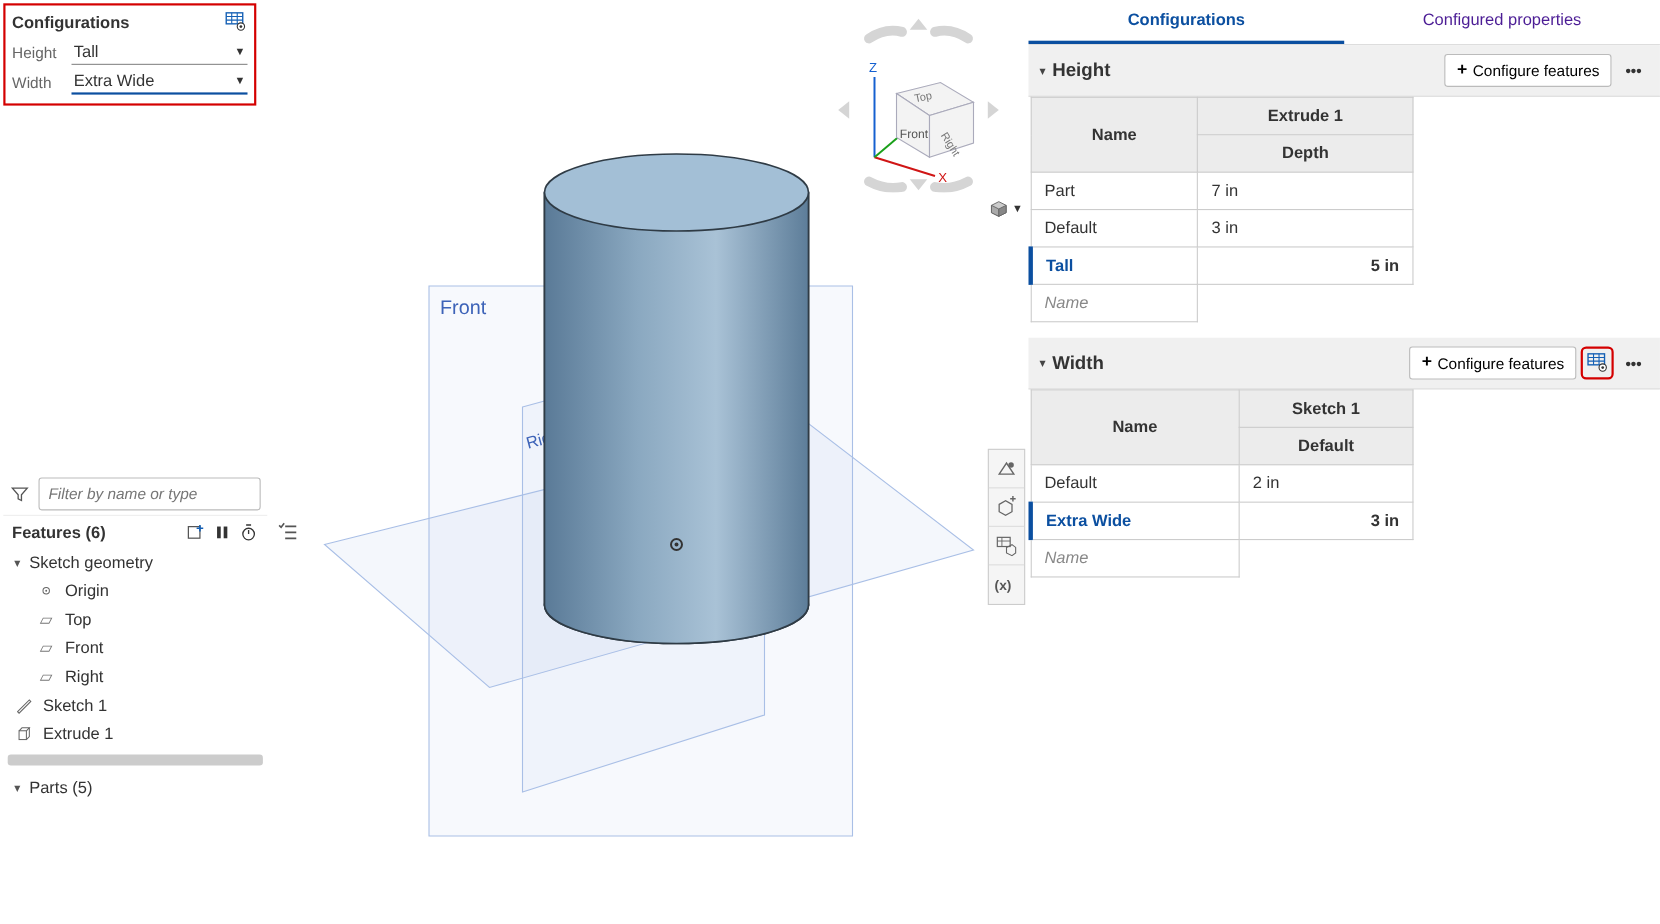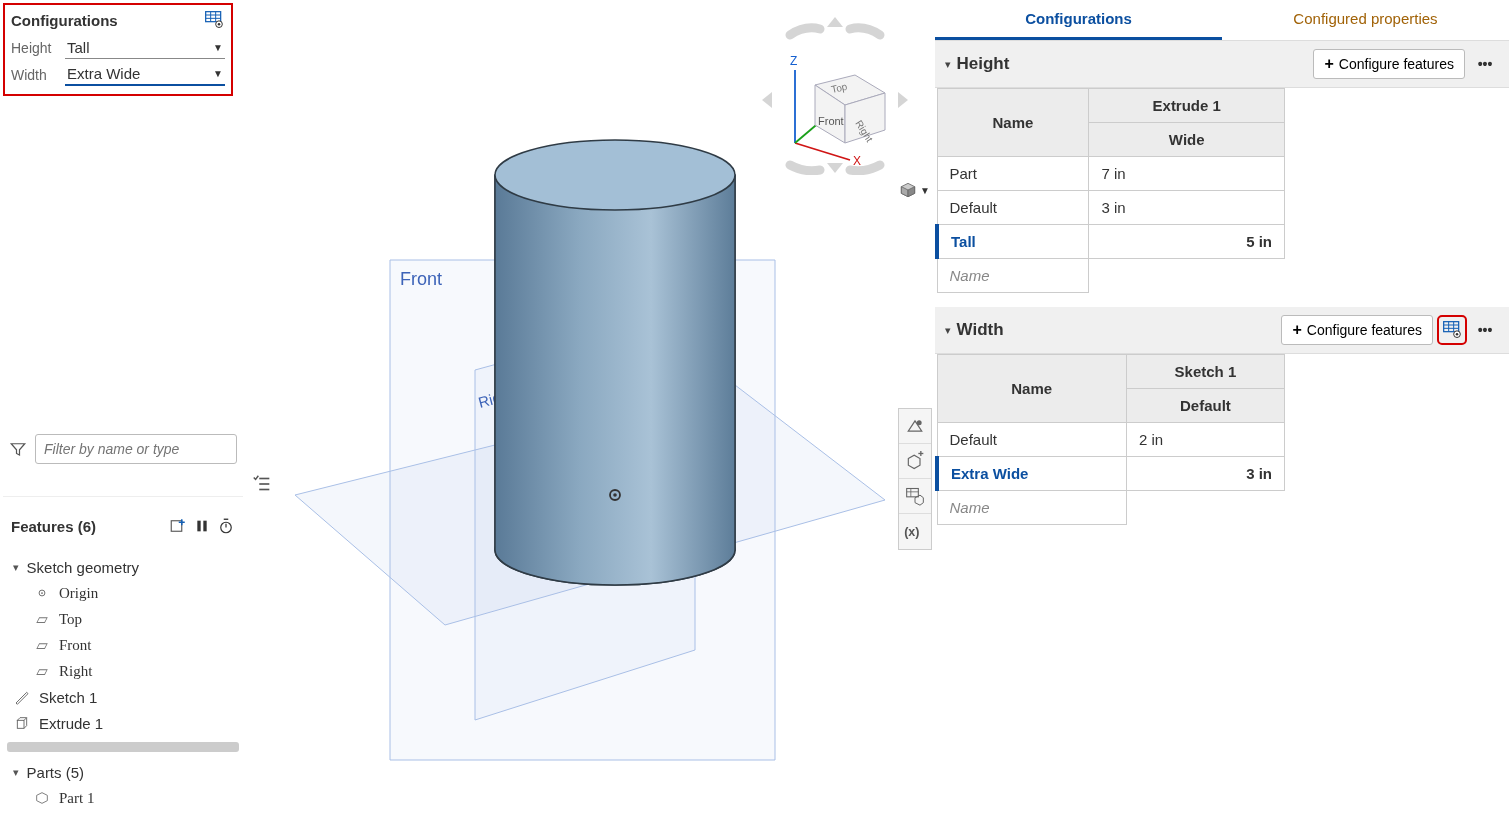--- a/index.html
+++ b/index.html
@@ -84,35 +84,34 @@
     border-radius:3px;
     padding:6px 8px;
     font-size:14px;
     font-style: italic;
     color:#c2410c;
   }
   .features-header {
     display:flex;
     align-items:center;
     gap:6px;
-    padding:20px 8px;
+    padding:6px 8px;
     border-top:1px solid #eee;
     font-weight:600;
     font-size:15px;
-    margin-top:28px;
   }
   .features-header .spacer { flex:1; }
   .tree-item {
     display:flex;
     align-items:center;
     gap:8px;
     padding:4px 6px 4px 10px;
     font-size:15px;
   }
-  .tree-item.sub { padding-left: 30px; font-family: Liberation Serif, serif; }
+  .tree-item.sub { padding-left: 30px; }
   .tree-caret { font-size:11px; color:#555; }
   .tree-icon {
     width:18px;height:18px;
     display:inline-flex;align-items:center;justify-content:center;
     color:#777;
   }
   .scroll-hint {
     height:10px;
     background:#ccc;
     margin:6px 4px 8px 4px;
@@ -183,21 +182,21 @@
   }
   .tabs {
     display:flex;
     border-bottom:1px solid #ddd;
   }
   .tab {
     flex:1;
     text-align:center;
     padding:10px 0;
     font-size:15px;
-    color:#a16207;
+    color:#4c1d95;
     cursor:pointer;
   }
   .tab.active {
     color:#0b4fa0;
     font-weight:600;
     border-bottom:3px solid #0b4fa0;
   }
 
   .section-header {
     display:flex;
@@ -380,28 +379,20 @@
           <path d="M19 4 L19 16 L15 20" fill="none" stroke="#666" stroke-width="1.4"></path>
         </svg>
     </span>
     <span>Extrude 1</span>
   </div>
   <div class="scroll-hint"></div>
   <div class="tree-item">
     <span class="tree-caret">▾</span>
     <span>Parts (5)</span>
   </div>
-  <div class="tree-item sub">
-    <span class="tree-icon">
-      <svg width="16" height="16" viewBox="0 0 24 24">
-          <path d="M4 8 L12 4 L20 8 L20 16 L12 20 L4 16 Z" fill="none" stroke="#777" stroke-width="1.4"></path>
-        </svg>
-    </span>
-    <span>Part 1</span>
-  </div>
 </div>
 
 <div class="right-list-icon">
   <svg width="22" height="22" viewBox="0 0 24 24">
     <line x1="9" y1="6" x2="20" y2="6" stroke="#555" stroke-width="1.8"></line>
     <line x1="9" y1="12" x2="20" y2="12" stroke="#555" stroke-width="1.8"></line>
     <line x1="9" y1="18" x2="20" y2="18" stroke="#555" stroke-width="1.8"></line>
     <polyline points="3,5 5,7 8,3" fill="none" stroke="#555" stroke-width="1.6"></polyline>
   </svg>
 </div>
@@ -528,21 +519,21 @@
     <div class="more-btn">•••</div>
   </div>
   <div class="table-wrap">
     <table class="cfg-table">
       <thead>
         <tr>
           <th rowspan="2" class="name-head">Name</th>
           <th>Extrude 1</th>
         </tr>
         <tr>
-          <th>Wide</th>
+          <th>Depth</th>
         </tr>
       </thead>
       <tbody>
         <tr>
           <td>Part</td>
           <td>7 in</td>
         </tr>
         <tr>
           <td>Default</td>
           <td>3 in</td>

